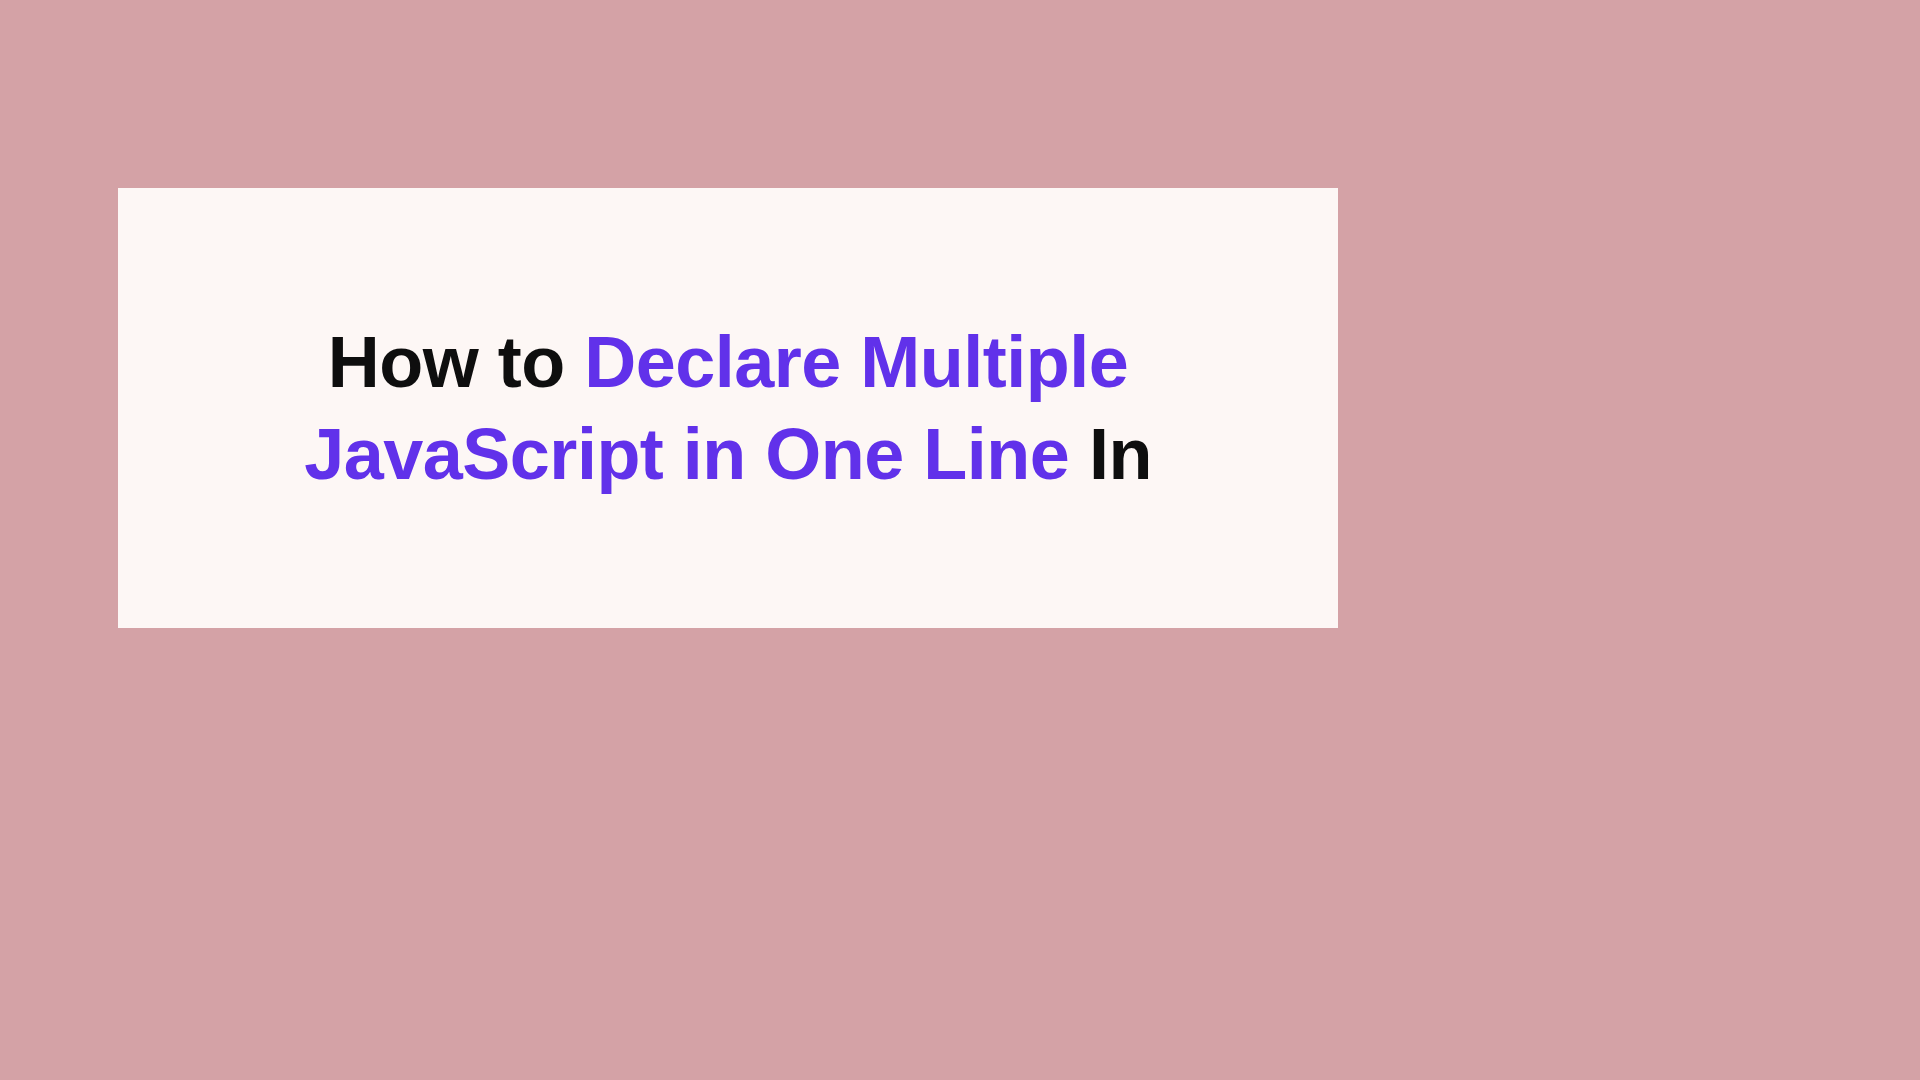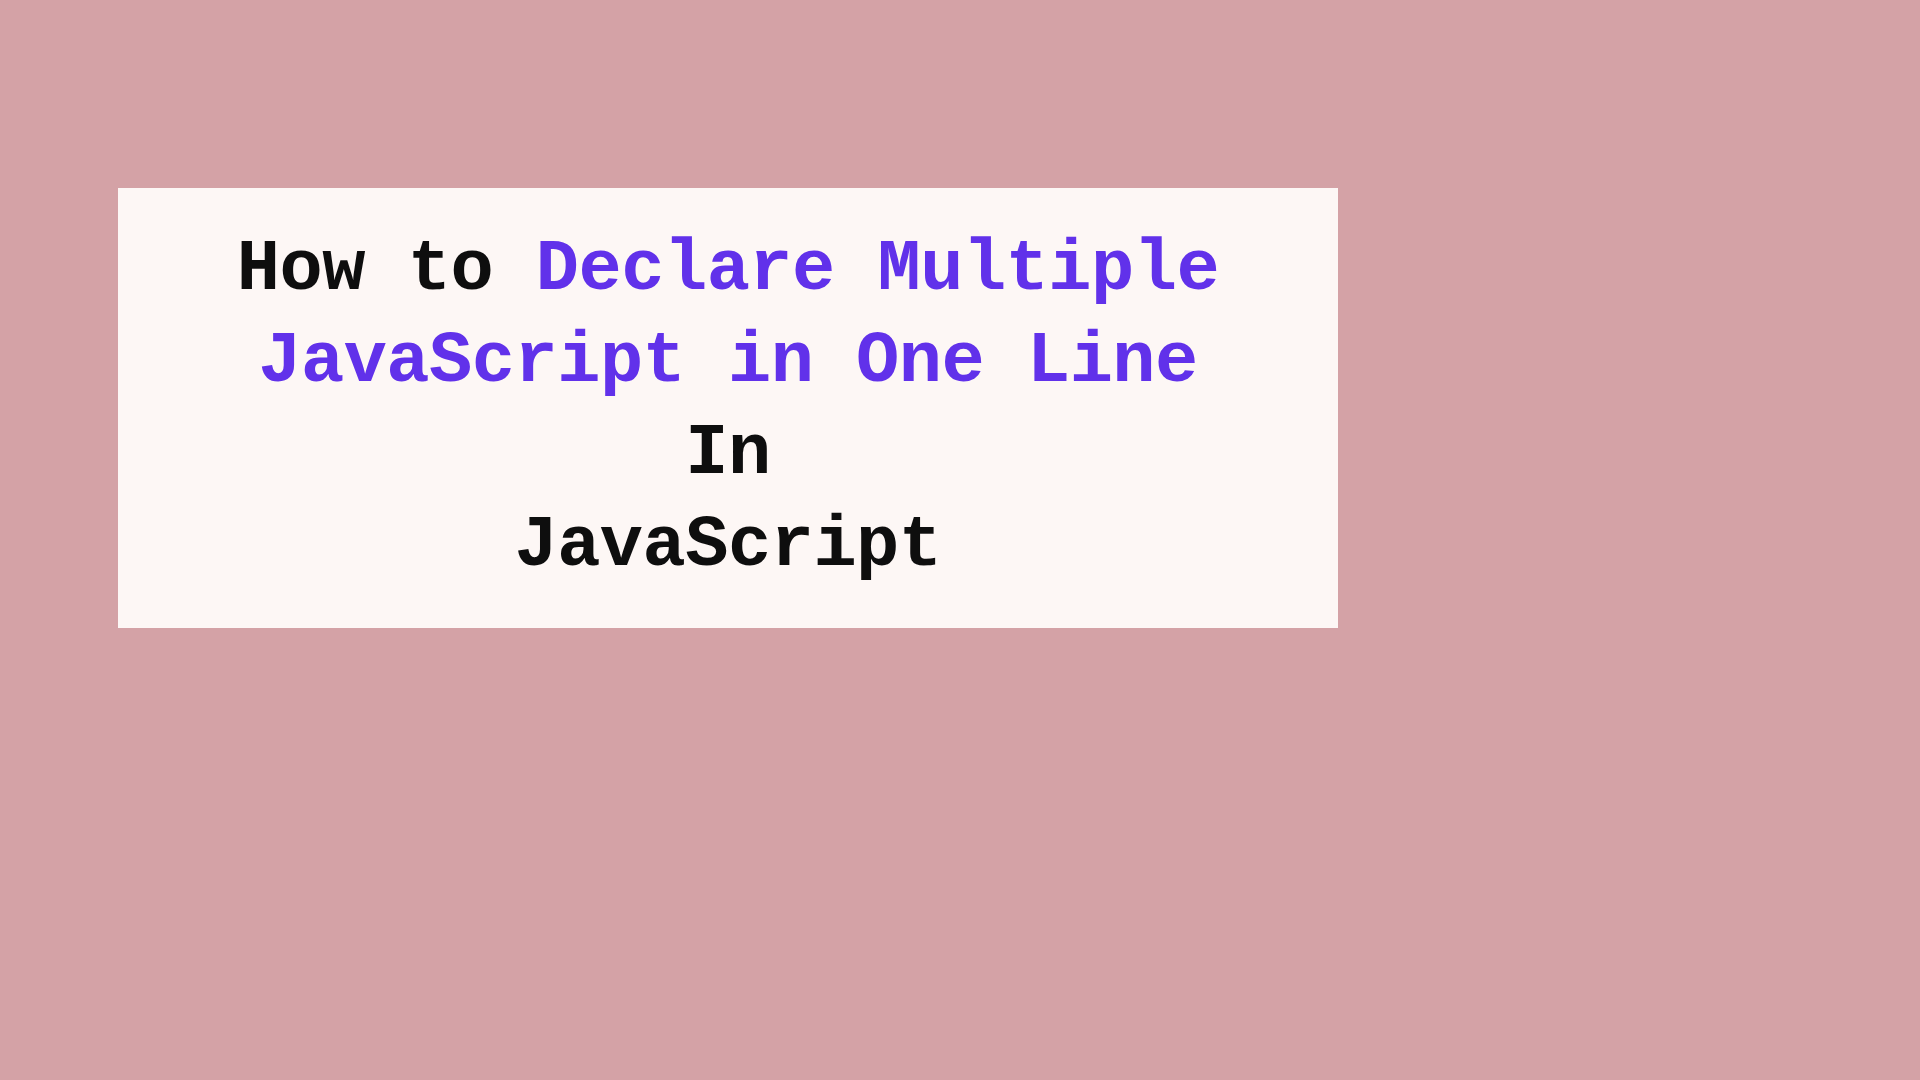--- a/index.html
+++ b/index.html
@@ -1,19 +1,18 @@
 <!DOCTYPE html>
 <html><head>
   <meta charset="utf-8">
   <style>
     * {
       margin: 0;
       padding: 0;
       box-sizing: border-box;
-      font-family: Liberation Mono, monospace;
     }
     body {
       width: 1456px;
       height: 816px;
       background-color: #d4a2a6;
       display: flex;
       align-items: center;
       justify-content: center;
       font-family: -apple-system, BlinkMacSystemFont, "Segoe UI", "Helvetica Neue", Arial, sans-serif;
     }
@@ -38,15 +37,14 @@
       color: #6131ea;
     }
   </style>
 </head>
 <body>
 
 <div class="card">
   <h1 class="heading">
     <span>How to </span><span class="accent">Declare Multiple</span><br>
     <span class="accent">JavaScript in One Line</span><span> In</span><br>
-    <span>JavaScript</span>
   </h1>
 </div>
 
 </body></html>

